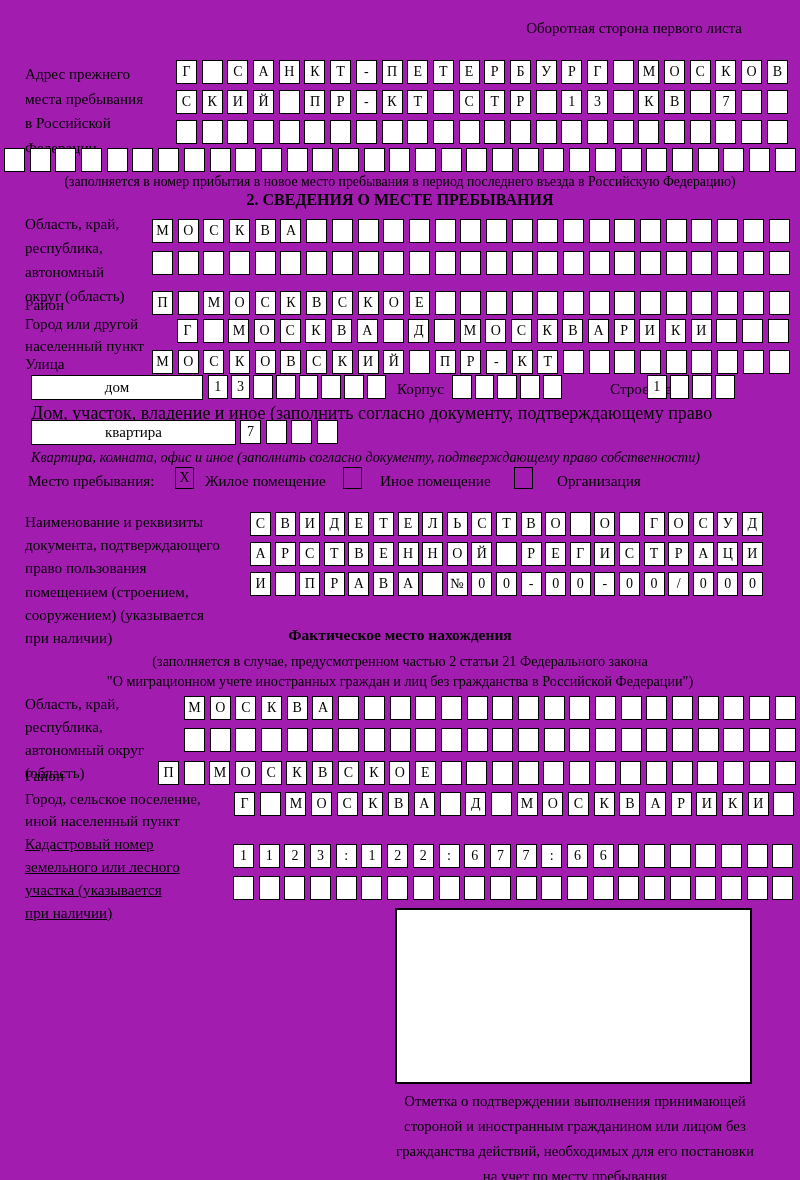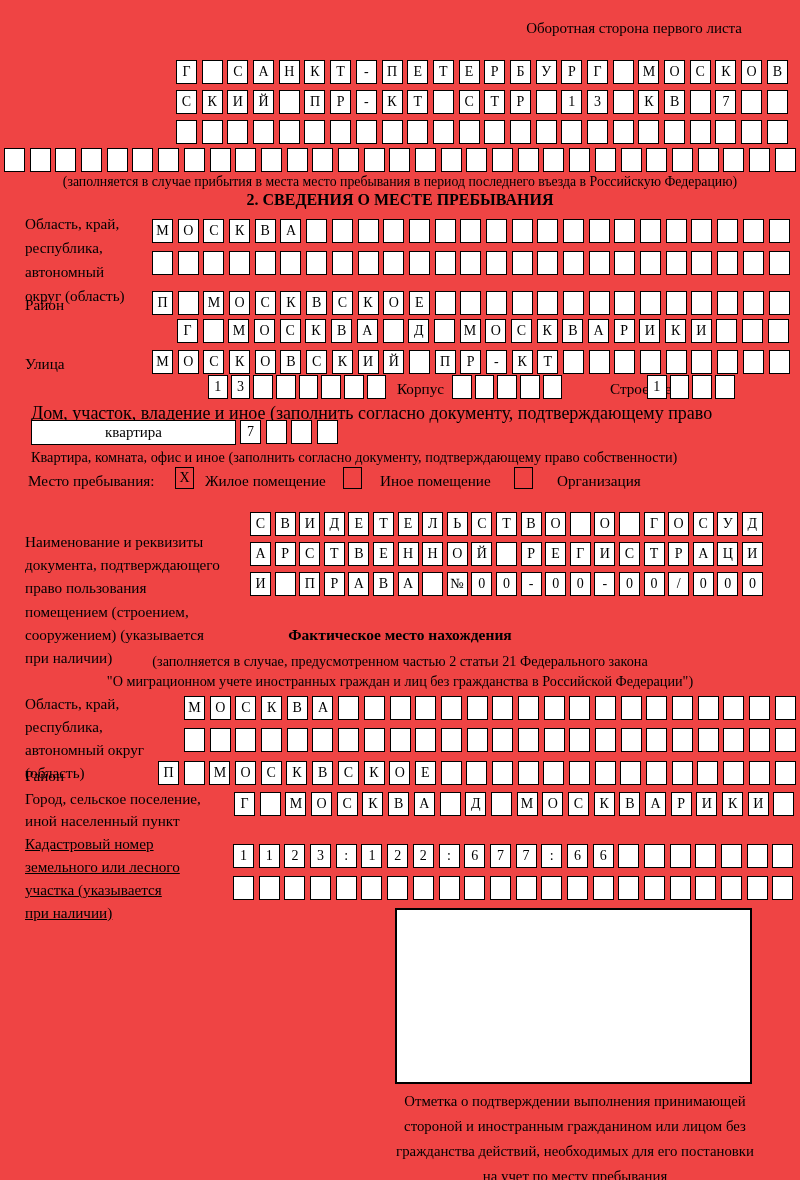--- a/index.html
+++ b/index.html
@@ -1,19 +1,19 @@
 <!DOCTYPE html>
 <html><head>
 <meta charset="utf-8">
 <style>
   * { margin:0; padding:0; box-sizing:border-box; }
   html,body { background:#fff; }
   .page {
     position:relative; width:800px; height:1180px; margin:0 auto;
-    background:#ef4444; color:#000;
+    background:#a21caf; color:#000;
     font-family:"Liberation Serif","DejaVu Serif",serif;
     overflow:hidden;
   }
   .abs { position:absolute; }
   .label { font-size:15.2px; line-height:24px; white-space:pre-line; }
   .note  { font-size:13.8px; }
   .title { font-weight:bold; text-align:center; width:800px; left:0; }
   .center { text-align:center; }
   .cellrow { position:absolute; display:flex; gap:4.7px; }
   .cell {
@@ -36,20 +36,24 @@
   .stampbox { position:absolute; border:2px solid #000; background:#fff; }
   .header-note { font-size:15px; }
 </style>
 </head>
 <body>
 
 <div class="page">
 
   <div class="abs header-note" style="top:20px; right:58px;">Оборотная сторона первого листа</div>
 
+  <div class="abs label" style="left:25px; top:62px; line-height:24.5px;">Адрес прежнего
+места пребывания
+в Российской
+Федерации</div>
   <div class="cellrow" style="left:176px; top:60px;">
       <div class="cell">Г</div>
       <div class="cell"></div>
       <div class="cell">С</div>
       <div class="cell">А</div>
       <div class="cell">Н</div>
       <div class="cell">К</div>
       <div class="cell">Т</div>
       <div class="cell">-</div>
       <div class="cell">П</div>
@@ -147,21 +151,21 @@
       <div class="cell"></div>
       <div class="cell"></div>
       <div class="cell"></div>
       <div class="cell"></div>
       <div class="cell"></div>
       <div class="cell"></div>
       <div class="cell"></div>
       <div class="cell"></div>
       <div class="cell"></div>
     </div>
-  <div class="abs note center" style="left:0; top:174px; width:800px;">(заполняется в случае прибытия в места место пребывания в период последнего въезда в Российскую Федерацию)</div>
+  <div class="abs note center" style="left:0; top:174px; width:800px;">(заполняется в номер прибытия в новое место пребывания в период последнего въезда в Российскую Федерацию)</div>
 
   <div class="abs title" style="top:191px; font-size:16px;">2. СВЕДЕНИЯ О МЕСТЕ ПРЕБЫВАНИЯ</div>
 
   <div class="abs label" style="left:25px; top:212px;">Область, край,
 республика,
 автономный
 округ (область)</div>
   <div class="cellrow" style="left:152px; top:219px;">
       <div class="cell">М</div>
       <div class="cell">О</div>
@@ -239,20 +243,22 @@
       <div class="cell"></div>
       <div class="cell"></div>
       <div class="cell"></div>
       <div class="cell"></div>
       <div class="cell"></div>
       <div class="cell"></div>
       <div class="cell"></div>
       <div class="cell"></div>
     </div>
 
+  <div class="abs label" style="left:25px; top:313px; line-height:22px;">Город или другой
+населенный пункт</div>
   <div class="cellrow" style="left:177px; top:319px;">
       <div class="cell">Г</div>
       <div class="cell"></div>
       <div class="cell">М</div>
       <div class="cell">О</div>
       <div class="cell">С</div>
       <div class="cell">К</div>
       <div class="cell">В</div>
       <div class="cell">А</div>
       <div class="cell"></div>
@@ -295,20 +301,21 @@
       <div class="cell"></div>
       <div class="cell"></div>
       <div class="cell"></div>
       <div class="cell"></div>
       <div class="cell"></div>
       <div class="cell"></div>
       <div class="cell"></div>
       <div class="cell"></div>
     </div>
 
+  <div class="boxlabel" style="left:31px; top:375px; width:172px;">дом</div>
   <div class="cellrow sm" style="left:208px; top:375px;">
       <div class="cell">1</div>
       <div class="cell">3</div>
       <div class="cell"></div>
       <div class="cell"></div>
       <div class="cell"></div>
       <div class="cell"></div>
       <div class="cell"></div>
       <div class="cell"></div>
     </div>
@@ -329,31 +336,31 @@
     </div>
   <div class="abs note" style="left:31px; top:403px; font-size:18px;">Дом, участок, владение и иное (заполнить согласно документу, подтверждающему право собственности)</div>
 
   <div class="boxlabel" style="left:31px; top:420px; width:205px;">квартира</div>
   <div class="cellrow" style="left:240px; top:420px;">
       <div class="cell">7</div>
       <div class="cell"></div>
       <div class="cell"></div>
       <div class="cell"></div>
     </div>
-  <div class="abs note" style="left:31px; top:449px; font-size:14.3px;">Квартира, комната, офис и иное (заполнить согласно документу, подтверждающему право собственности)</div>
+  <div class="abs note" style="left:31px; top:449px; font-size:14.3px;font-style:italic;">Квартира, комната, офис и иное (заполнить согласно документу, подтверждающему право собственности)</div>
 
   <div class="abs label" style="left:28px; top:469px;">Место пребывания:</div>
   <div class="chk" style="left:175px; top:467px;">X</div>
   <div class="abs label" style="left:205px; top:469px;">Жилое помещение</div>
   <div class="chk" style="left:343px; top:467px;"></div>
   <div class="abs label" style="left:380px; top:469px;">Иное помещение</div>
   <div class="chk" style="left:514px; top:467px;"></div>
   <div class="abs label" style="left:557px; top:469px;">Организация</div>
 
-  <div class="abs label" style="left:25px; top:510px; line-height:23.2px;margin-top:20px;">Наименование и реквизиты
+  <div class="abs label" style="left:25px; top:510px; line-height:23.2px;">Наименование и реквизиты
 документа, подтверждающего
 право пользования
 помещением (строением,
 сооружением) (указывается
 при наличии)</div>
   <div class="cellrow tight" style="left:250px; top:512px;">
       <div class="cell">С</div>
       <div class="cell">В</div>
       <div class="cell">И</div>
       <div class="cell">Д</div>

